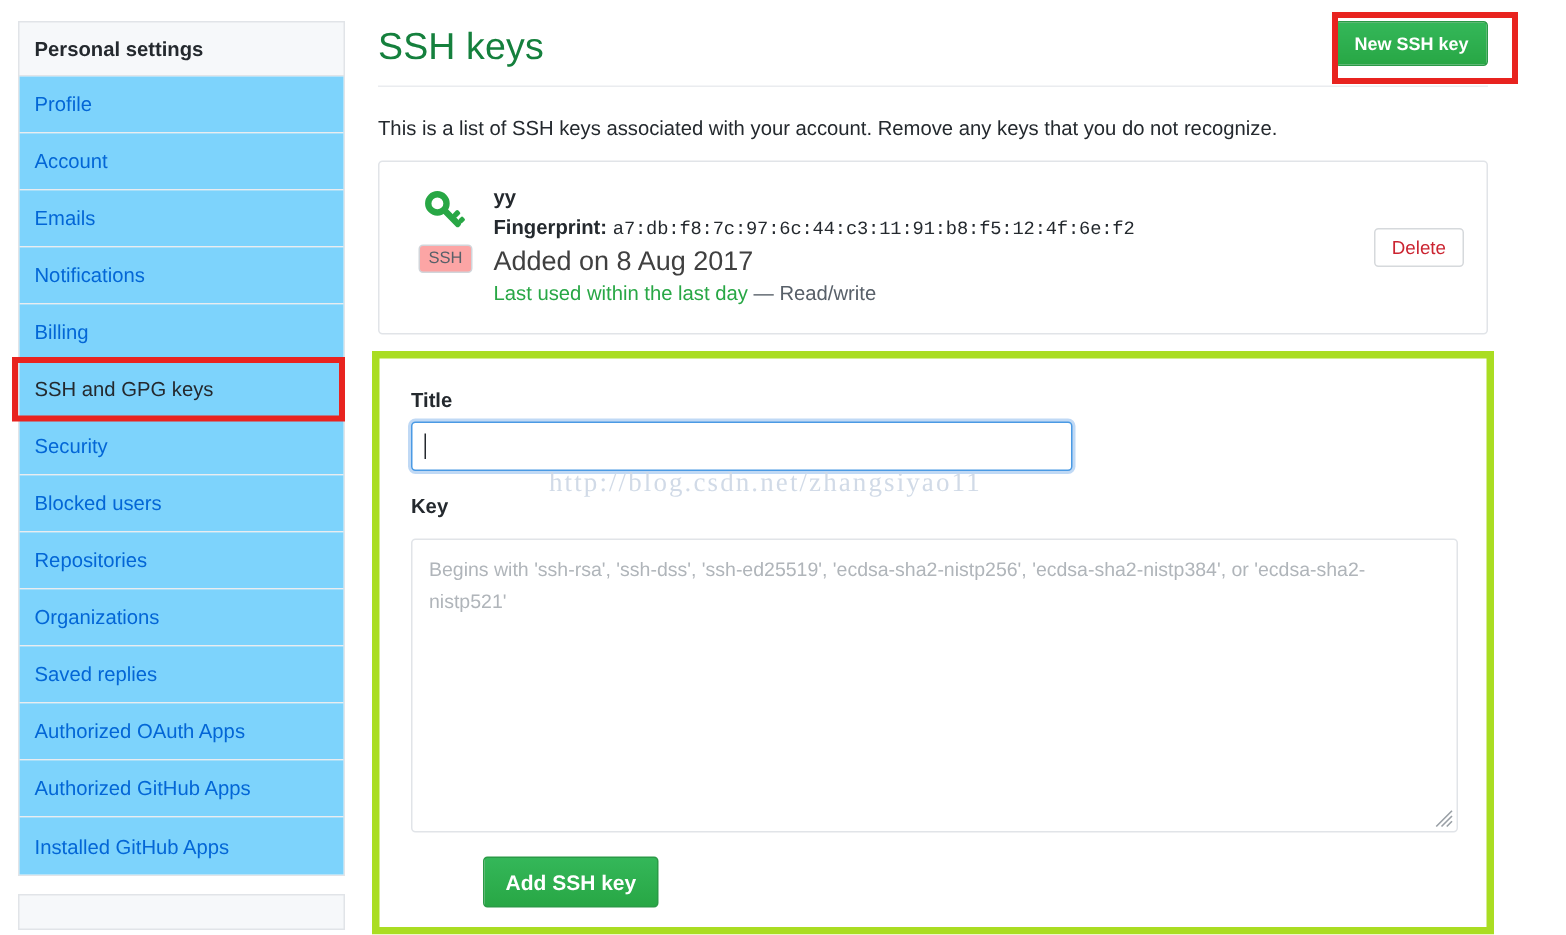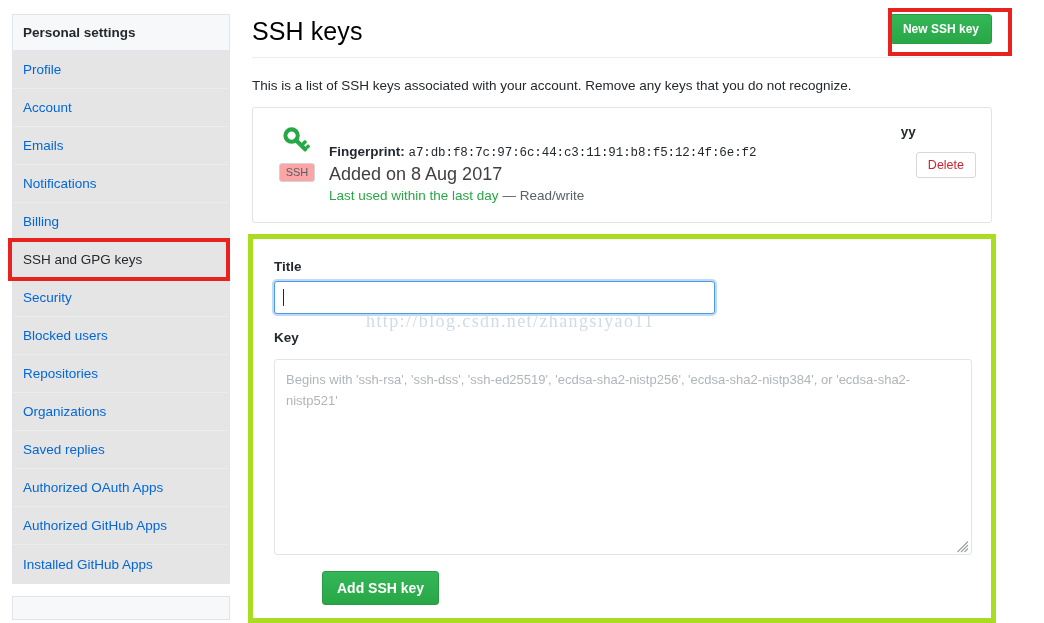--- a/index.html
+++ b/index.html
@@ -39,21 +39,21 @@
   }
   .side-item {
     height: 38px;
     display: flex;
     align-items: center;
     padding: 0 10px;
     font-size: 13.5px;
     color: #0366d6;
     border-bottom: 1px solid #eaecef;
     cursor: pointer;
-    background: #e5e5e5;
+    background: #7dd3fc;
   }
   .side-item:last-child { border-bottom: none; }
   .side-item.selected {
     color: #24292e;
     font-weight: normal;
   }
   .side-foot {
     margin-top: 12px;
     border: 1px solid #e1e4e8;
     background: #f6f8fa;
@@ -80,21 +80,21 @@
   .page-head {
     display: flex;
     align-items: flex-start;
     justify-content: space-between;
     border-bottom: 1px solid #eaecef;
     padding-bottom: 9px;
   }
   .page-title {
     font-size: 25px;
     font-weight: normal;
-    color: #000000;
+    color: #15803d;
     line-height: 34px;
     margin: 0;
     letter-spacing: 0.1px;
   }
   .btn-green {
     background: linear-gradient(#34b759, #28a745);
     border: 1px solid #2a9a46;
     color: #ffffff;
     font-size: 12px;
     font-weight: bold;
@@ -147,21 +147,20 @@
     background: #fca5a5;
     line-height: 14px;
   }
   .key-body { flex: 1 1 auto; padding-left: 3px; }
   .key-title {
     font-size: 13.5px;
     font-weight: bold;
     color: #24292e;
     line-height: 19px;
     margin-bottom: 1px;
-    text-align: right;
   }
   .key-fp {
     font-size: 13.5px;
     color: #24292e;
     line-height: 20px;
     margin-bottom: 1px;
   }
   .key-fp b { font-weight: bold; }
   .key-fp .mono {
     font-family: "Liberation Mono", "DejaVu Sans Mono", monospace;

